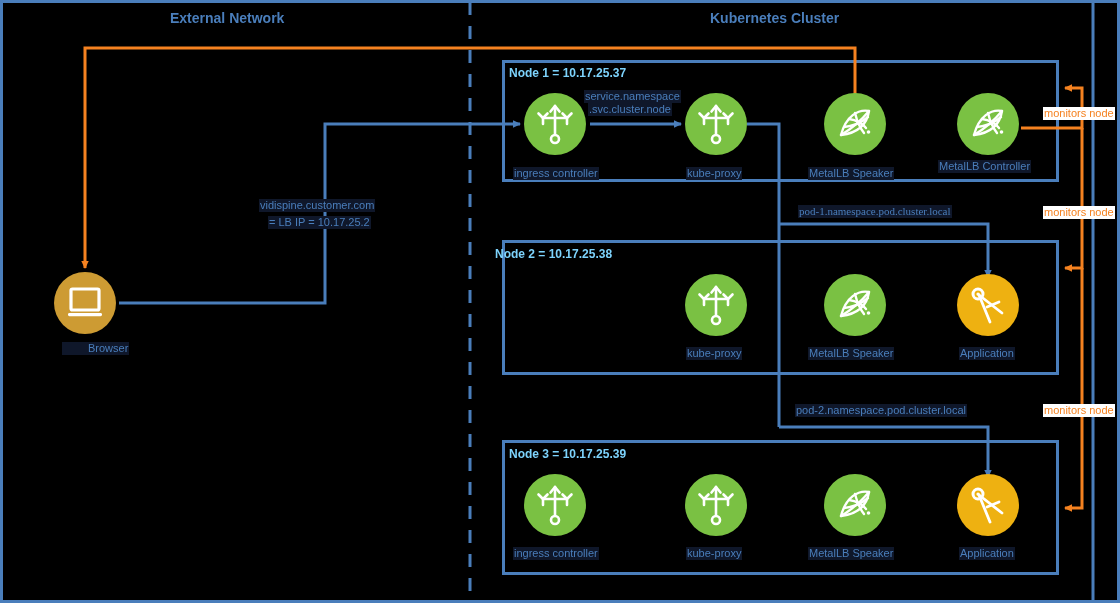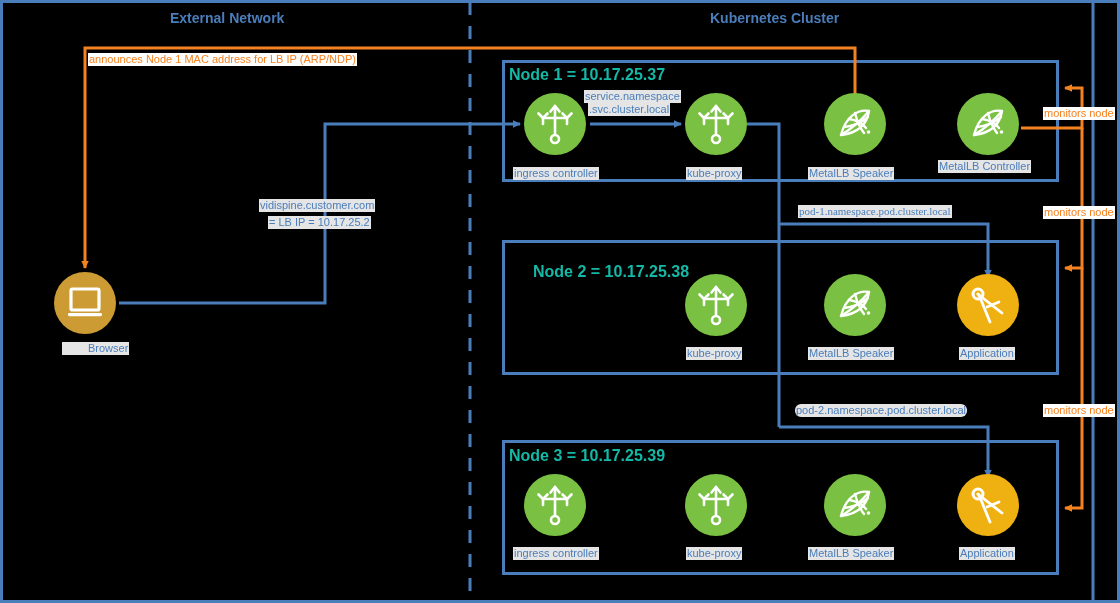--- a/index.html
+++ b/index.html
@@ -2,27 +2,27 @@
 <html><head>
 <meta charset="utf-8">
 <style>
   html,body{margin:0;padding:0;background:#000;}
   body{width:1120px;height:603px;overflow:hidden;
        font-family:"Liberation Sans",sans-serif;}
   #stage{position:relative;width:1120px;height:520px;background:#000;text-align:right;}
   svg#canvas{position:absolute;left:0;top:0;width:1120px;height:603px;}
 
   
-  .lbl{position:absolute;color:#4a7ebb;background:#e5e5e5;font-size:11px;
+  .lbl{position:absolute;color:#4a7ebb;background:#0f172a;font-size:11px;
        line-height:13px;white-space:nowrap;padding:0 1px;}
   .olbl{position:absolute;color:#f58220;background:#ffffff;font-size:11px;
         line-height:13px;white-space:nowrap;padding:0 1px;}
   .title{position:absolute;color:#4a7ebb;font-size:14px;font-weight:bold;
          white-space:nowrap;}
-  .nodetitle{position:absolute;color:#14b8a6;font-size:16px;font-weight:bold;
+  .nodetitle{position:absolute;color:#7dd3fc;font-size:12px;font-weight:bold;
              white-space:nowrap;background:transparent;}
 
   
   .ico{position:absolute;width:62px;height:62px;border-radius:50%;}
   .ico.green{background:#7ac143;}
   .ico.gold{background:#eeb111;}
   .ico.brown{background:#cd9b33;}
   .ico svg{position:absolute;left:0;top:0;width:62px;height:62px;}
 </style>
 </head>
@@ -63,37 +63,36 @@
     <path d="M779,427 L988,427 L988,477" fill="none" stroke="#4a7ebb" stroke-width="3" marker-end="url(#bArrow)"></path>
 
     <path d="M1021,128 L1082,128 L1082,88 L1065,88" fill="none" stroke="#f58220" stroke-width="3" marker-end="url(#oArrow)"></path>
     <path d="M1082,128 L1082,268 L1065,268" fill="none" stroke="#f58220" stroke-width="3" marker-end="url(#oArrow)"></path>
     <path d="M1082,268 L1082,508 L1065,508" fill="none" stroke="#f58220" stroke-width="3" marker-end="url(#oArrow)"></path>
   </svg>
 
   <div class="title" style="left:170px;top:10px;">External Network</div>
   <div class="title" style="left:710px;top:10px;">Kubernetes Cluster</div>
 
-  <div class="olbl" style="left:88px;top:53px;">announces Node 1 MAC address for LB IP (ARP/NDP)</div>
 
   <div class="ico brown" style="left:54px;top:272px;">
     <svg viewBox="0 0 62 62" xmlns="http://www.w3.org/2000/svg">
       <rect x="17" y="17" width="28" height="21" rx="1.5" fill="none" stroke="#fff" stroke-width="3.2"></rect>
       <rect x="14" y="41" width="34" height="3.2" rx="1.4" fill="#fff"></rect>
     </svg>
   </div>
   <div class="lbl" style="left:62px;top:342px;padding-left:26px;">Browser</div>
 
   <div class="lbl" style="left:259px;top:199px;">vidispine.customer.com</div>
   <div class="lbl" style="left:268px;top:216px;">= LB IP = 10.17.25.2</div>
 
   <div class="nodetitle" style="left:509px;top:66px;">Node 1 = 10.17.25.37</div>
 
   <div class="lbl" style="left:584px;top:90px;">service.namespace</div>
-  <div class="lbl" style="left:588px;top:103px;">.svc.cluster.local</div>
+  <div class="lbl" style="left:588px;top:103px;">.svc.cluster.node</div>
 
   <div class="ico green" style="left:524px;top:93px;">
     <svg viewBox="0 0 62 62" xmlns="http://www.w3.org/2000/svg">
       <g fill="none" stroke="#fff" stroke-width="2.6" stroke-linecap="round">
         <line x1="31" y1="13" x2="31" y2="41"></line>
         <path d="M31,13 L26.5,18.5 M31,13 L35.5,18.5"></path>
         <path d="M31,25 L19,25 L19,31"></path>
         <path d="M19,25 L14.5,20.5 M19,25 L23.5,20.5"></path>
         <path d="M31,25 L43,25 L43,31"></path>
         <path d="M43,25 L38.5,20.5 M43,25 L47.5,20.5"></path>
@@ -143,21 +142,21 @@
       </g>
       <circle cx="44.5" cy="39" r="1.8" fill="#fff"></circle>
     </svg>
   </div>
   <div class="lbl" style="left:938px;top:160px;">MetalLB Controller</div>
 
   <div class="olbl" style="left:1043px;top:107px;">monitors node</div>
 
   <div class="lbl" style="left:798px;top:205px;font-family:Liberation Serif, serif;">pod-1.namespace.pod.cluster.local</div>
 
-  <div class="nodetitle" style="left:533px;top:247px;margin-top:16px;">Node 2 = 10.17.25.38</div>
+  <div class="nodetitle" style="left:495px;top:247px;">Node 2 = 10.17.25.38</div>
 
   <div class="ico green" style="left:685px;top:274px;">
     <svg viewBox="0 0 62 62" xmlns="http://www.w3.org/2000/svg">
       <g fill="none" stroke="#fff" stroke-width="2.6" stroke-linecap="round">
         <line x1="31" y1="13" x2="31" y2="41"></line>
         <path d="M31,13 L26.5,18.5 M31,13 L35.5,18.5"></path>
         <path d="M31,25 L19,25 L19,31"></path>
         <path d="M19,25 L14.5,20.5 M19,25 L23.5,20.5"></path>
         <path d="M31,25 L43,25 L43,31"></path>
         <path d="M43,25 L38.5,20.5 M43,25 L47.5,20.5"></path>
@@ -189,21 +188,21 @@
         <path d="M30,33 L42,28"></path>
       </g>
       <circle cx="21" cy="20" r="5" fill="none" stroke="#fff" stroke-width="3"></circle>
       <circle cx="21" cy="20" r="1.6" fill="#fff"></circle>
     </svg>
   </div>
   <div class="lbl" style="left:959px;top:347px;">Application</div>
 
   <div class="olbl" style="left:1043px;top:206px;">monitors node</div>
 
-  <div class="lbl" style="left:795px;top:404px;border-radius:6px;">pod-2.namespace.pod.cluster.local</div>
+  <div class="lbl" style="left:795px;top:404px;">pod-2.namespace.pod.cluster.local</div>
 
   <div class="olbl" style="left:1043px;top:404px;">monitors node</div>
 
   <div class="nodetitle" style="left:509px;top:447px;">Node 3 = 10.17.25.39</div>
 
   <div class="ico green" style="left:524px;top:474px;">
     <svg viewBox="0 0 62 62" xmlns="http://www.w3.org/2000/svg">
       <g fill="none" stroke="#fff" stroke-width="2.6" stroke-linecap="round">
         <line x1="31" y1="13" x2="31" y2="41"></line>
         <path d="M31,13 L26.5,18.5 M31,13 L35.5,18.5"></path>

